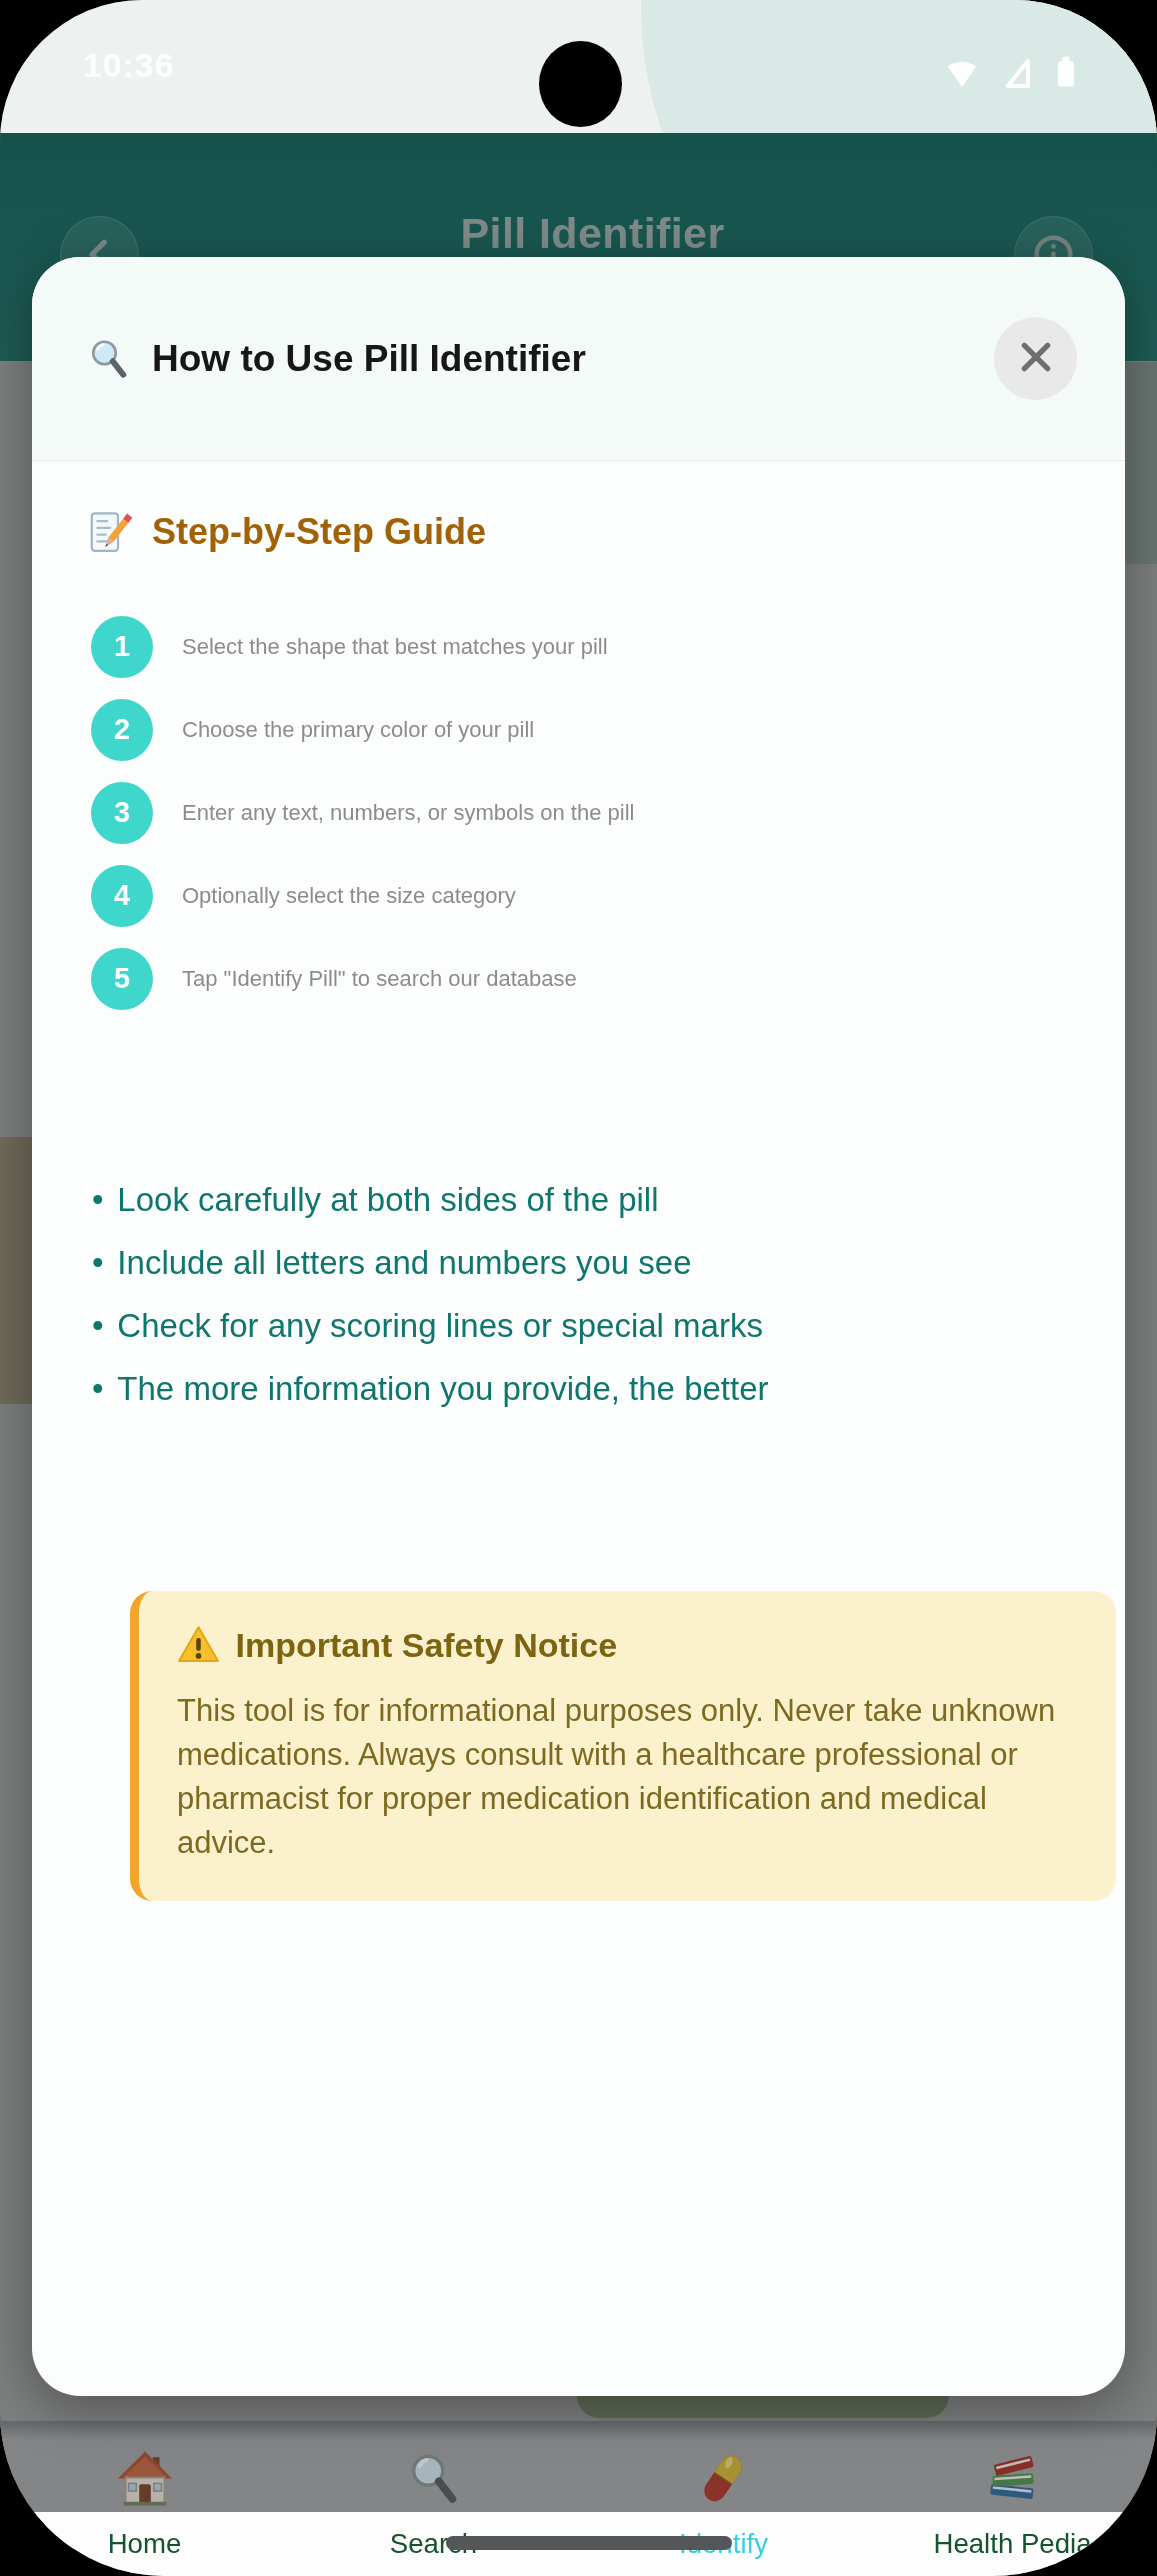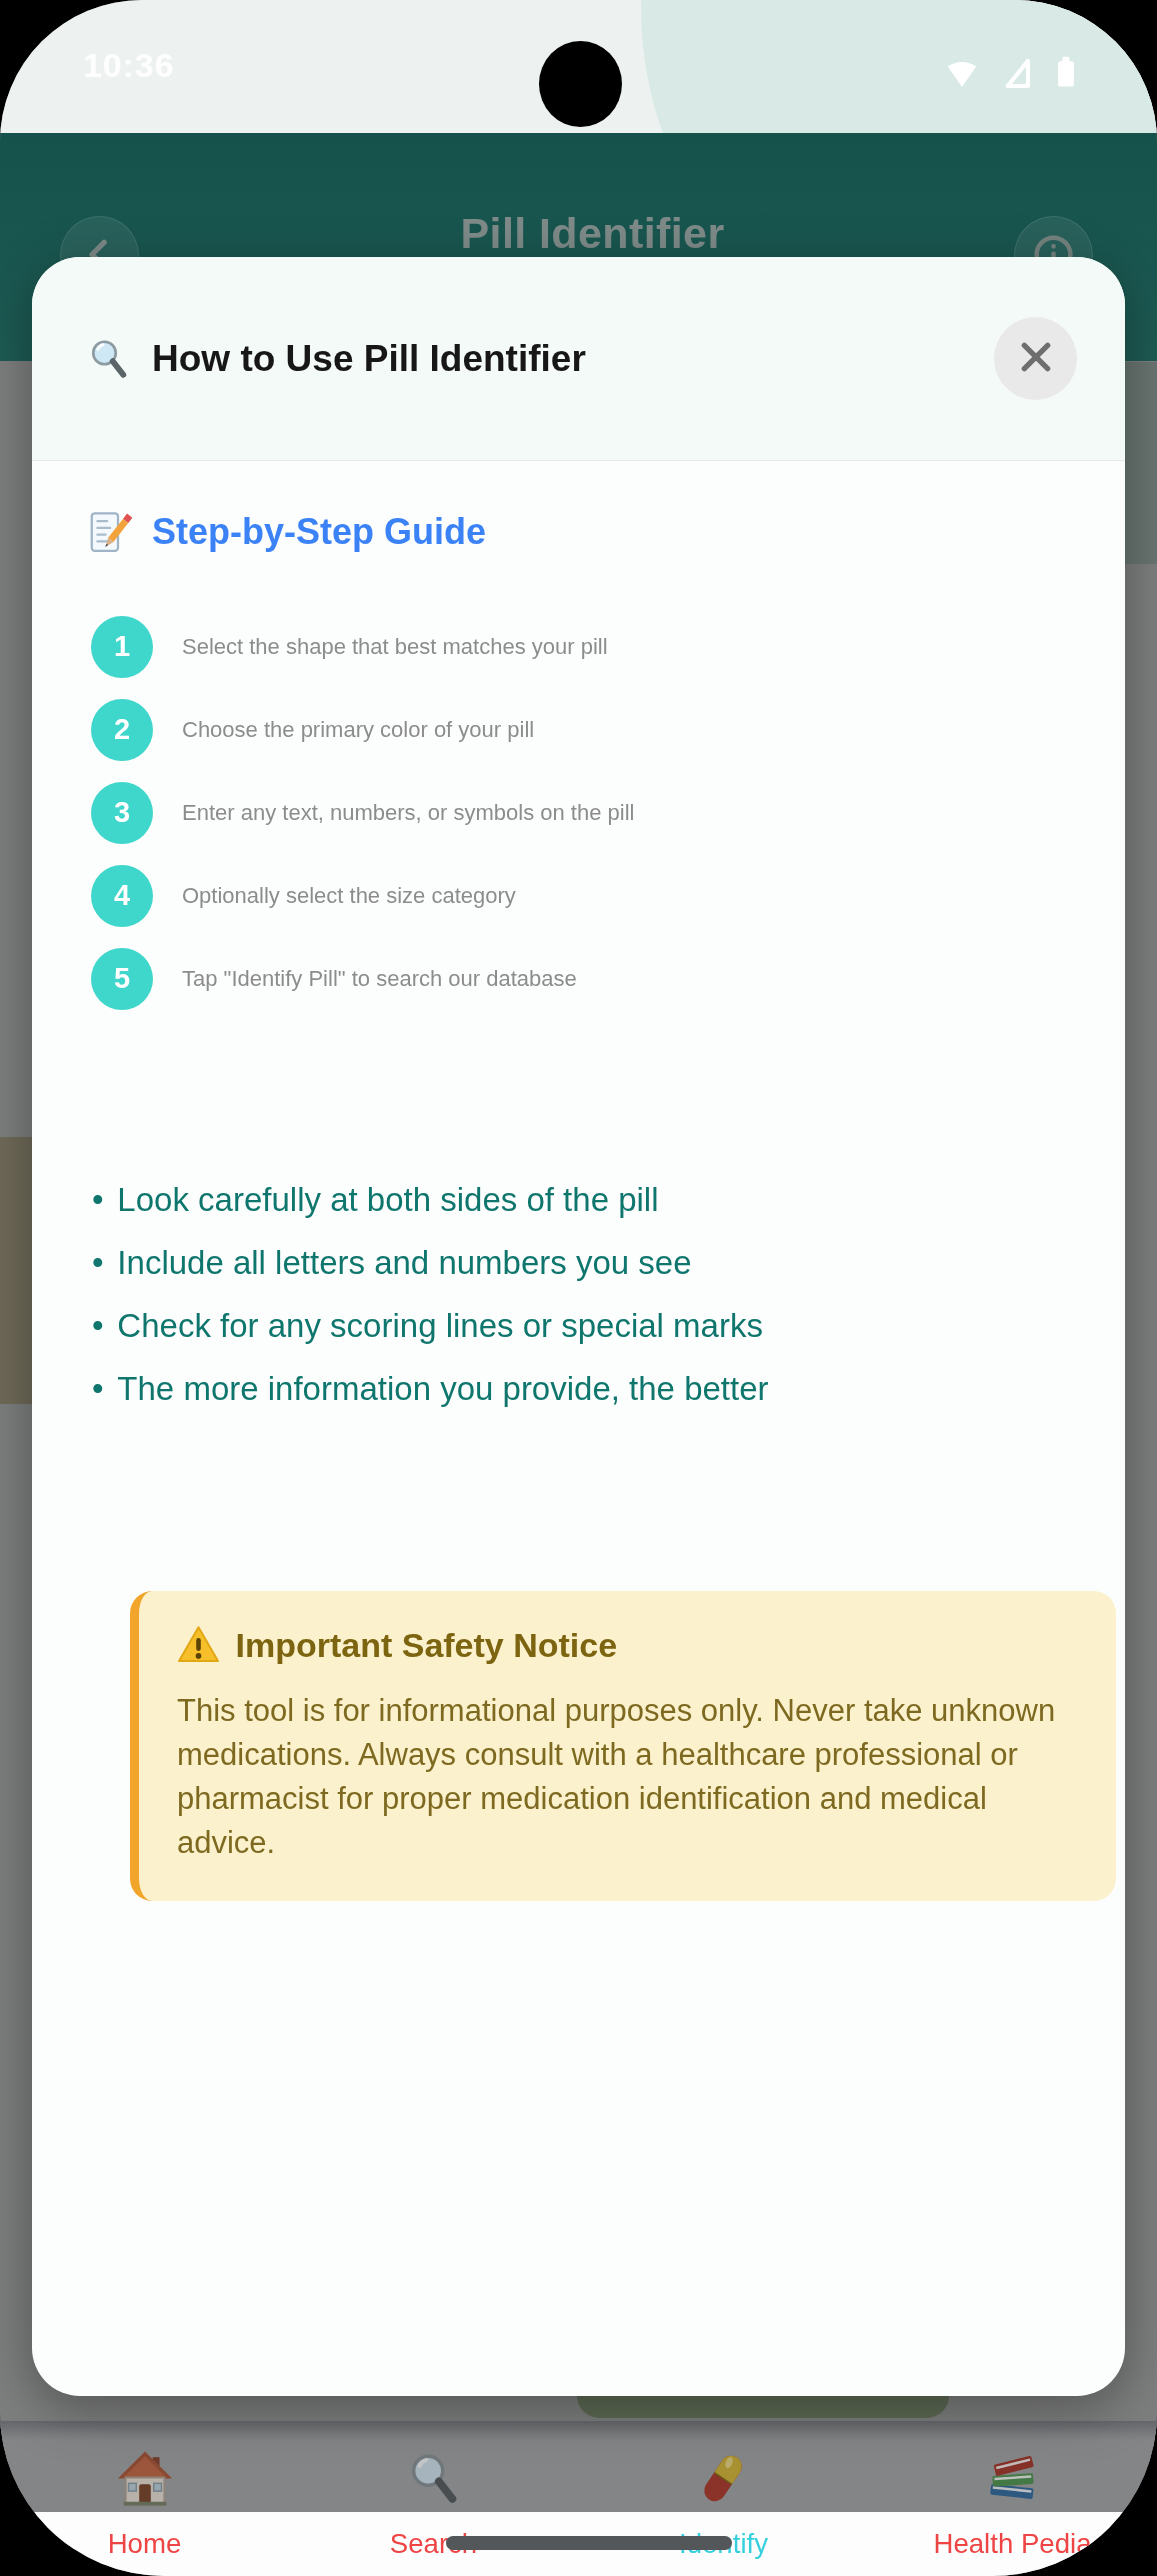--- a/index.html
+++ b/index.html
@@ -37,42 +37,42 @@
   .navdim{position:absolute;top:2421px;left:0;right:0;height:91px;background:#838587;z-index:3;}
   .navdim::before{content:"";position:absolute;top:0;left:0;right:0;height:19px;
                   background:linear-gradient(180deg,#65676a 0%,#838587 100%);}
   .nav-icons{position:absolute;top:2445px;left:0;right:0;height:69px;z-index:5;pointer-events:none;}
   .nav-icon{position:absolute;top:0;width:62px;height:67px;filter:brightness(0.78) saturate(0.8);}
   .nav-icon svg{width:62px;height:67px;}
   .nav-icon.i0{left:114px;} .nav-icon.i1{left:403px;} .nav-icon.i2{left:692px;} .nav-icon.i3{left:981px;}
 
   
   .navlabels{position:absolute;top:2512px;left:0;right:0;height:64px;background:#fdfdfd;z-index:4;}
-  .nav-label{position:absolute;top:15.5px;width:289px;text-align:center;font-size:27.6px;color:#ef4444;}
+  .nav-label{position:absolute;top:15.5px;width:289px;text-align:center;font-size:27.6px;color:#14532d;}
   .nav-label.l0{left:0;} .nav-label.l1{left:289px;} .nav-label.l2{left:579px;} .nav-label.l3{left:868px;}
   .nav-label.active{color:#35cfdd;}
   .gesture-pill{position:absolute;top:24px;left:446px;width:286px;height:13.8px;border-radius:7.7px;background:#53575a;z-index:6;}
 
   
   .sheet{position:absolute;top:257px;left:32px;width:1093px;height:2139px;background:#fcfefd;
          border-radius:48px;z-index:10;box-shadow:0 12px 52px rgba(0,0,0,0.35);}
   .sheet-header{position:absolute;top:0;left:0;right:0;height:204px;background:#f4faf8;
                 border-radius:48px 48px 0 0;border-bottom:1.7px solid #e5eae8;
                 display:flex;align-items:center;padding:0 48px 0 53px;box-sizing:border-box;}
   .sheet-title-icon{width:48px;height:48px;flex:0 0 auto;}
   .sheet-title-icon svg{width:48px;height:48px;}
   .sheet-title{font-size:37px;font-weight:700;color:#171717;margin-left:19px;}
   .close-btn{margin-left:auto;width:83px;height:83px;border-radius:50%;background:#e9e9e9;
              display:flex;align-items:center;justify-content:center;}
   .close-btn svg{width:40px;height:40px;}
 
   .section-heading{position:absolute;left:53px;display:flex;align-items:center;}
   .section-heading .h-icon{width:48px;height:48px;}
   .section-heading .h-icon svg{width:48px;height:48px;}
-  .section-heading .h-text{font-size:36px;font-weight:700;color:#3b82f6;margin-left:19px;}
+  .section-heading .h-text{font-size:36px;font-weight:700;color:#a16207;margin-left:19px;}
   .heading-steps{top:251px;}
   .heading-tips{top:825px;}
 
   .steps{position:absolute;top:348px;left:59px;right:43px;}
   .step-row{height:83px;display:flex;align-items:center;}
   .step-num{width:62px;height:62px;border-radius:50%;background:#3fd6cb;flex:0 0 auto;
             display:flex;align-items:center;justify-content:center;
             color:#ffffff;font-size:29px;font-weight:700;}
   .step-text{margin-left:29px;font-size:22px;color:#8c8c8c;}
 

